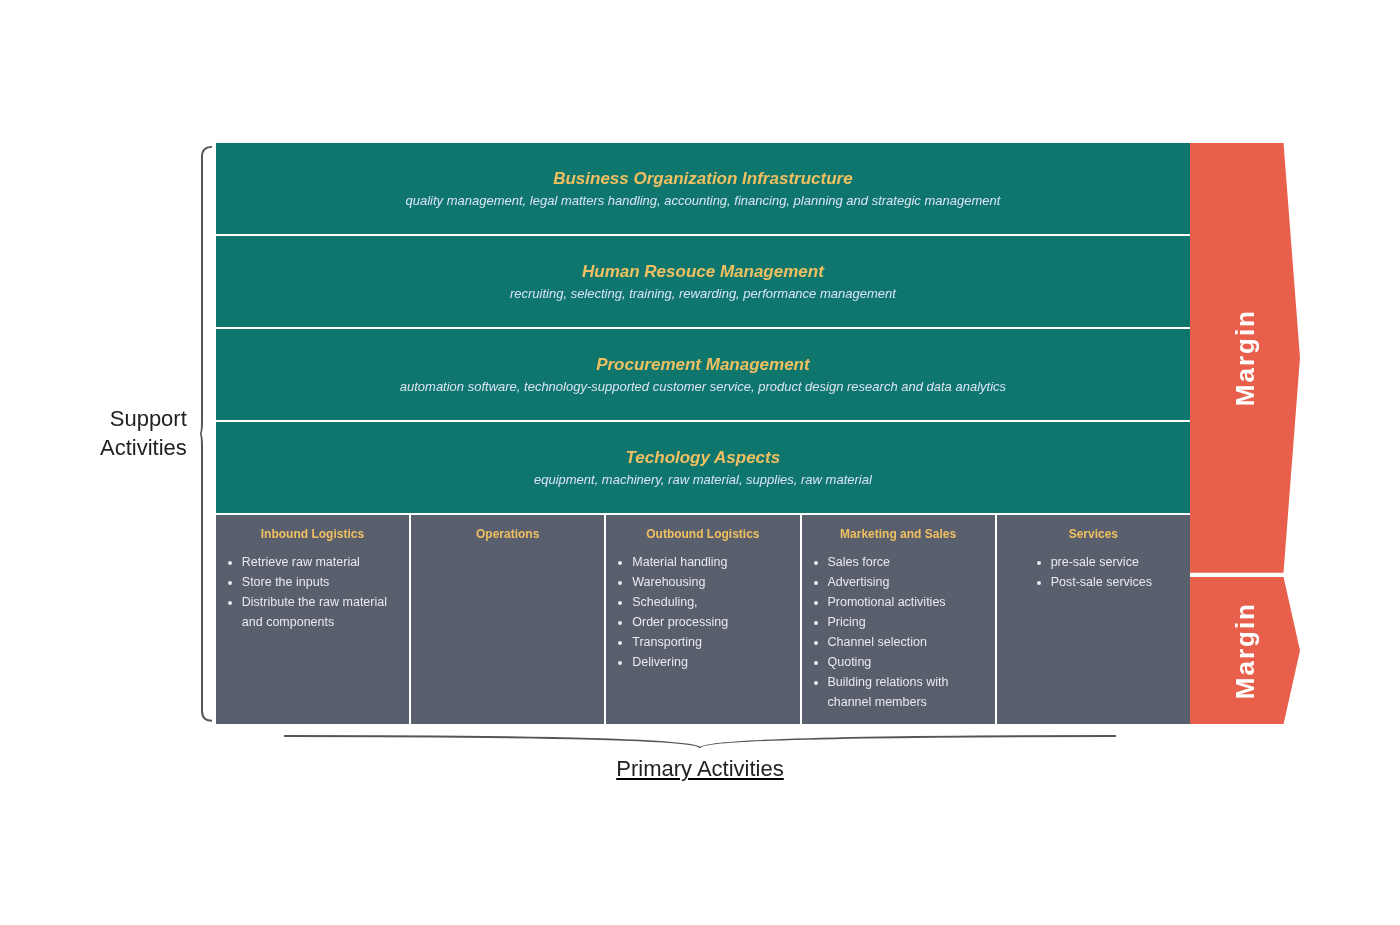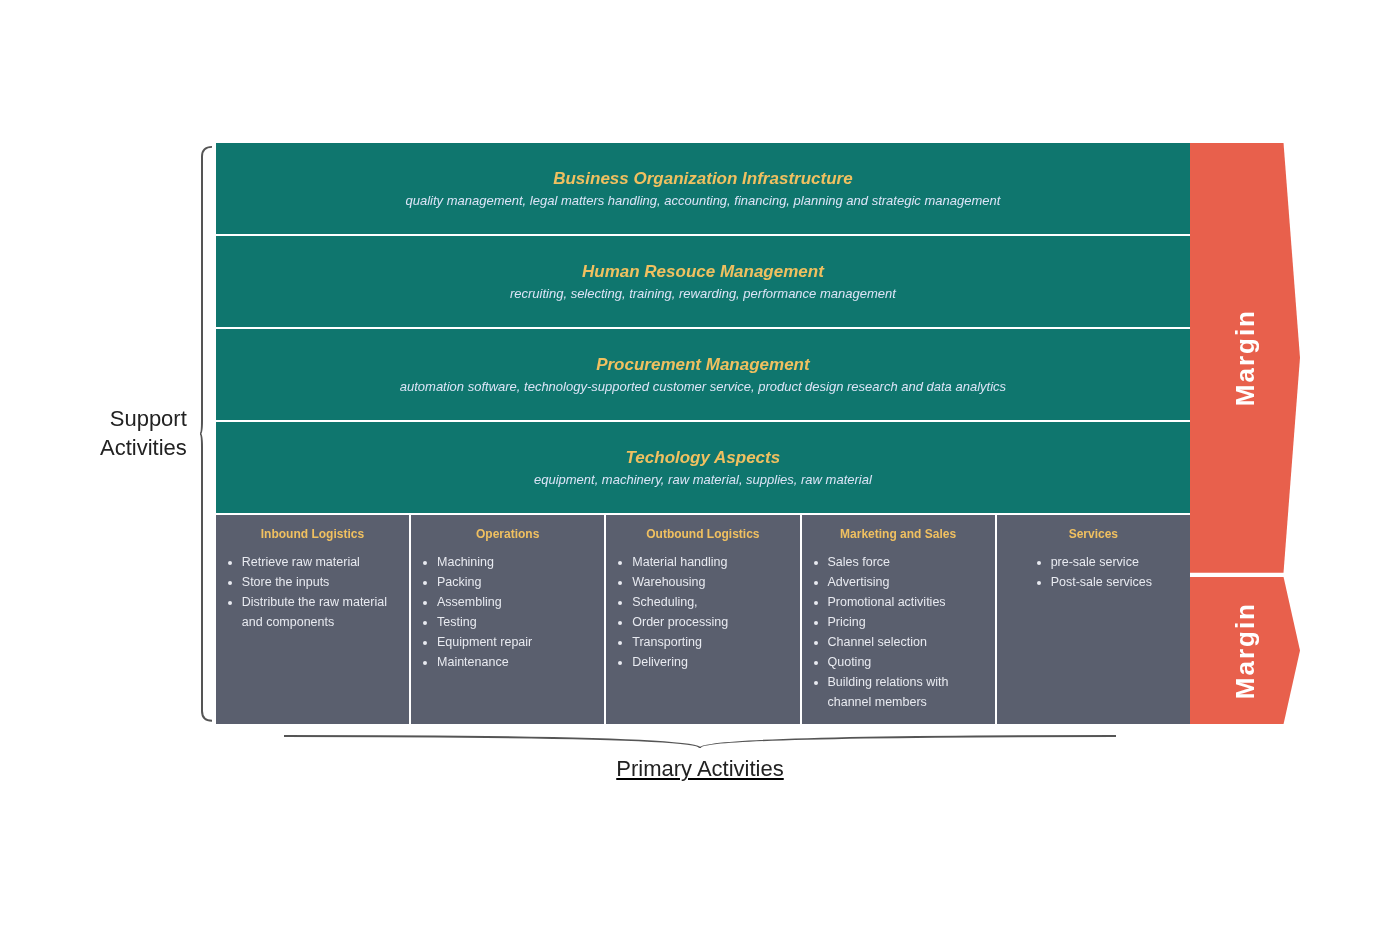--- a/index.html
+++ b/index.html
@@ -226,28 +226,20 @@
             <div class="primary-col-title">Inbound Logistics</div>
             <ul>
               <li>Retrieve raw material</li>
               <li>Store the inputs</li>
               <li>Distribute the raw material and components</li>
             </ul>
           </div>
 
           <div class="primary-col">
             <div class="primary-col-title">Operations</div>
-            <ul>
-              <li>Machining</li>
-              <li>Packing</li>
-              <li>Assembling</li>
-              <li>Testing</li>
-              <li>Equipment repair</li>
-              <li>Maintenance</li>
-            </ul>
           </div>
 
           <div class="primary-col">
             <div class="primary-col-title">Outbound Logistics</div>
             <ul>
               <li>Material handling</li>
               <li>Warehousing</li>
               <li>Scheduling,</li>
               <li>Order processing</li>
               <li>Transporting</li>

